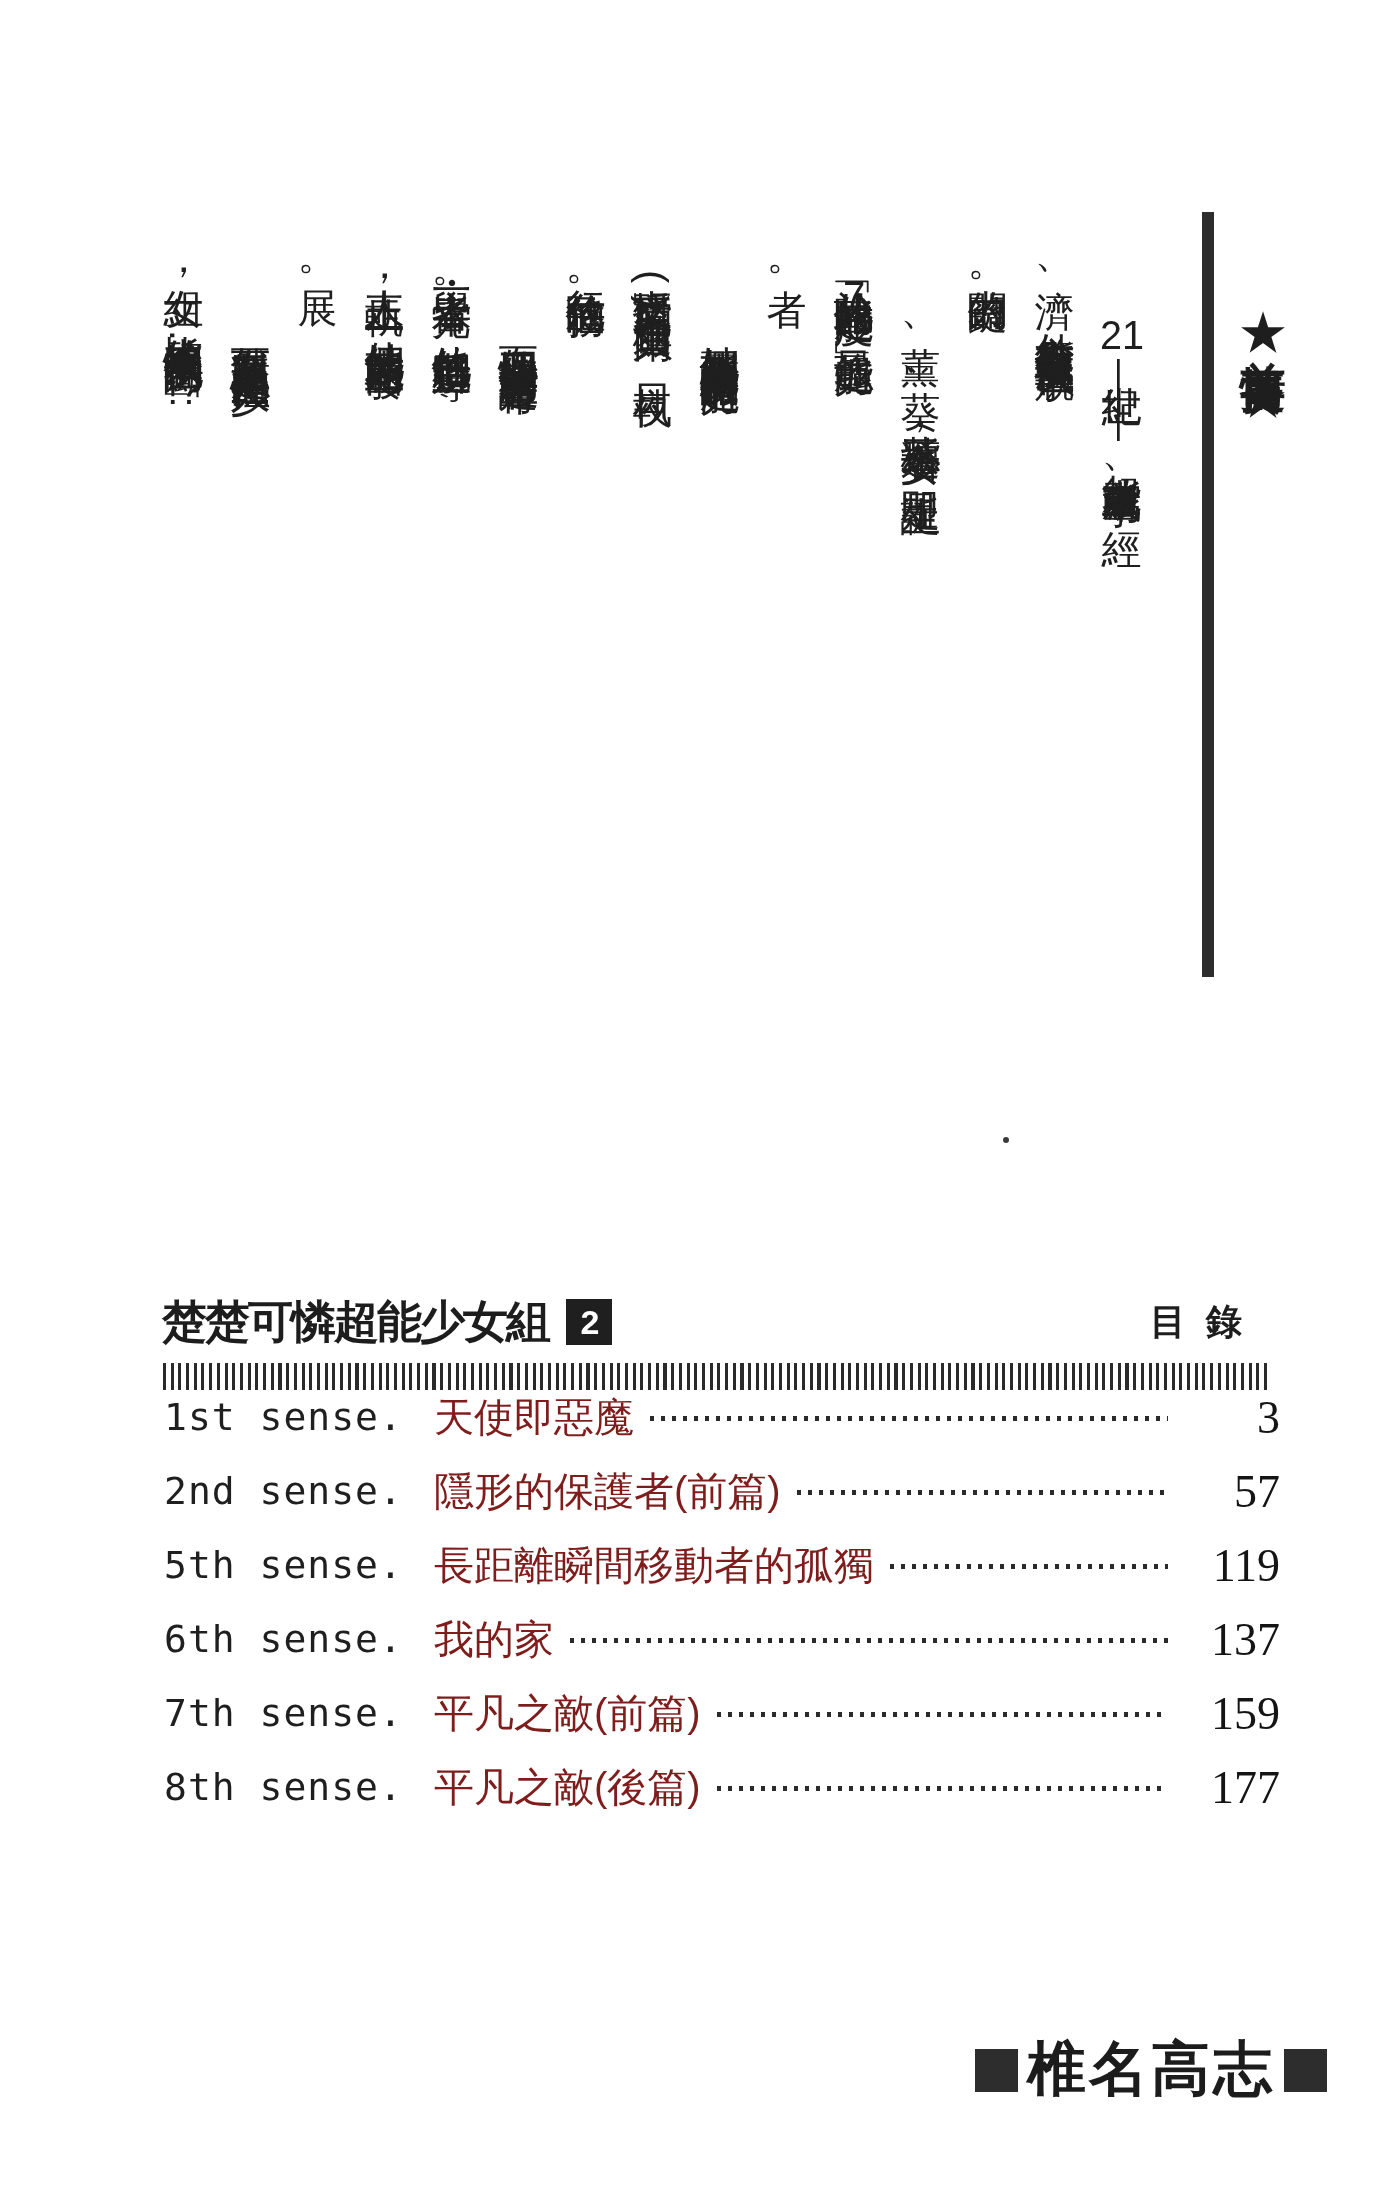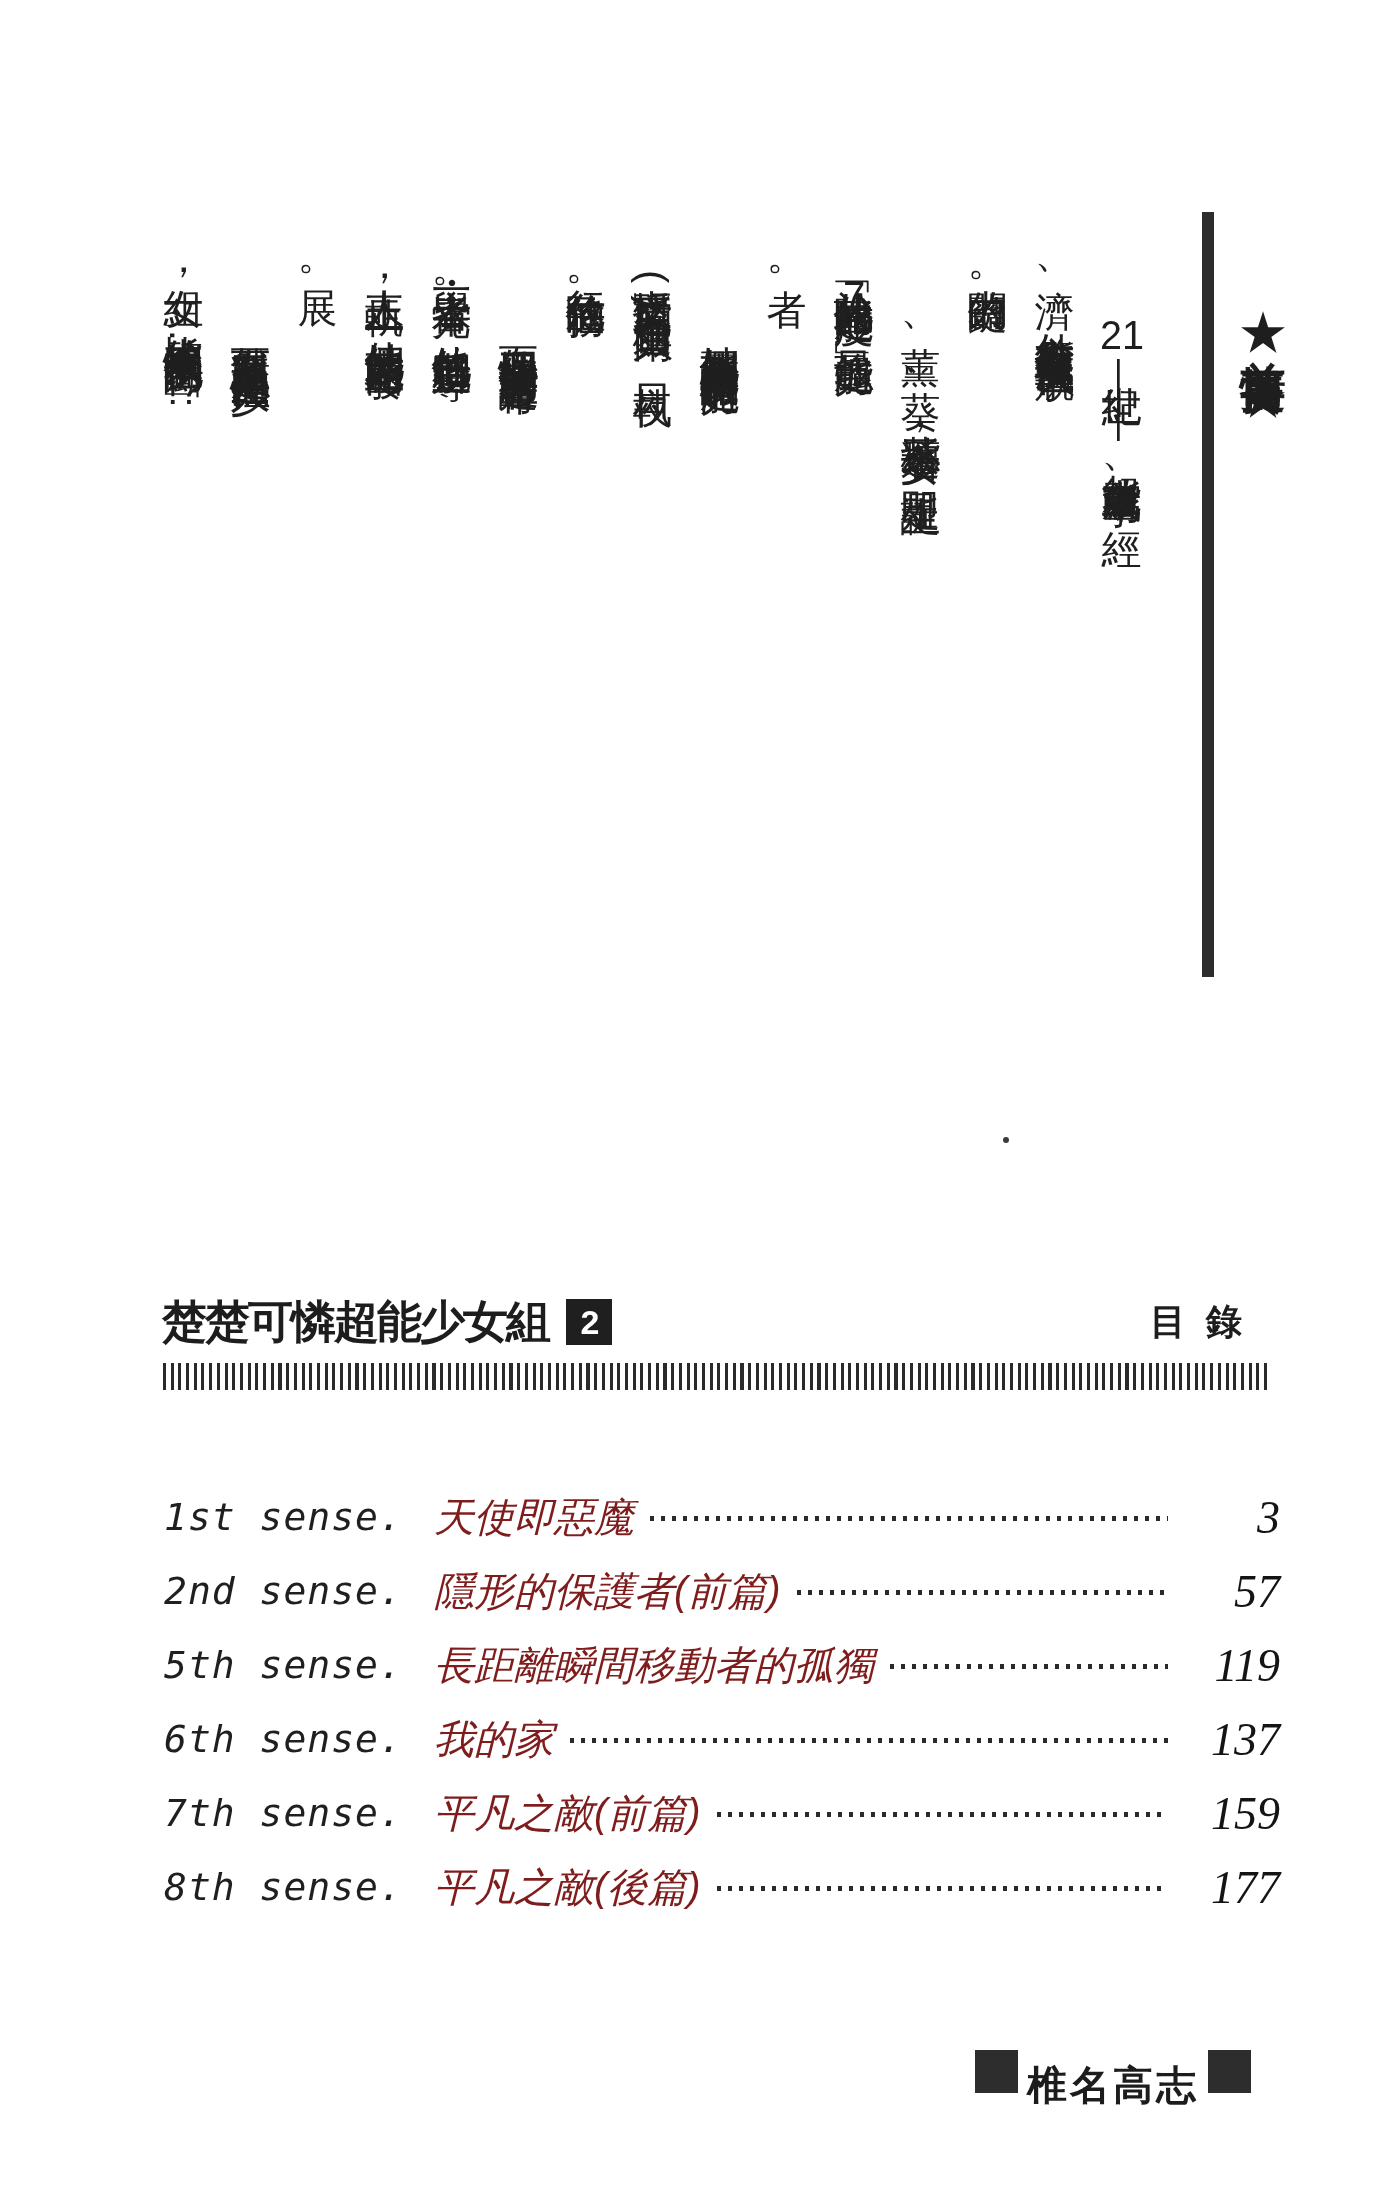--- a/index.html
+++ b/index.html
@@ -54,21 +54,21 @@
   .toc-heading {
     position:absolute; left:1150px; top:1298px;
     font-size:36px; font-weight:600; letter-spacing:0; word-spacing:10px;
     color:#1d1d1d; white-space:nowrap;
   }
   .stripe-band {
     position:absolute; left:163px; top:1363px;
     width:1107px; height:27px;
     background:repeating-linear-gradient(90deg, #2a2a2a 0 3px, transparent 3px 7.7px);
   }
-  .toc-list { position:absolute; left:164px; top:1480px; width:1116px;font-style:italic; }
+  .toc-list { position:absolute; left:164px; top:1380px; width:1116px; }
   .toc-row { display:flex; align-items:center; height:74px; }
   .toc-label {
     width:252px; flex:0 0 252px;
     font-family:"DejaVu Sans Mono", monospace;
     font-size:38px; letter-spacing:1px; color:#1f1f1f; white-space:nowrap;
   }
   .toc-title {
     font-size:40px; color:#7f1d1d; white-space:nowrap;
     padding-left:18px; letter-spacing:0px;
   }
@@ -83,23 +83,22 @@
     font-size:46px; color:#141414;
   }
 
   
   .author-row {
     position:absolute; left:975px; top:2030px;
     display:flex; align-items:center; gap:9px;
   }
   .author-square { width:43px; height:43px; background:#2d2d2d; }
   .author-name {
-    font-size:40px; font-weight:600; letter-spacing:3px; color:#1c1c1c;
+    font-size:59px; font-weight:600; letter-spacing:3px; color:#1c1c1c;
     white-space:nowrap;
-    margin-top:28px;
   }
 </style>
 </head>
 <body>
 
 <div class="recap-bar"></div>
 
 <div class="recap-title">★前情提要★</div>
 
 <div class="recap-cols">

